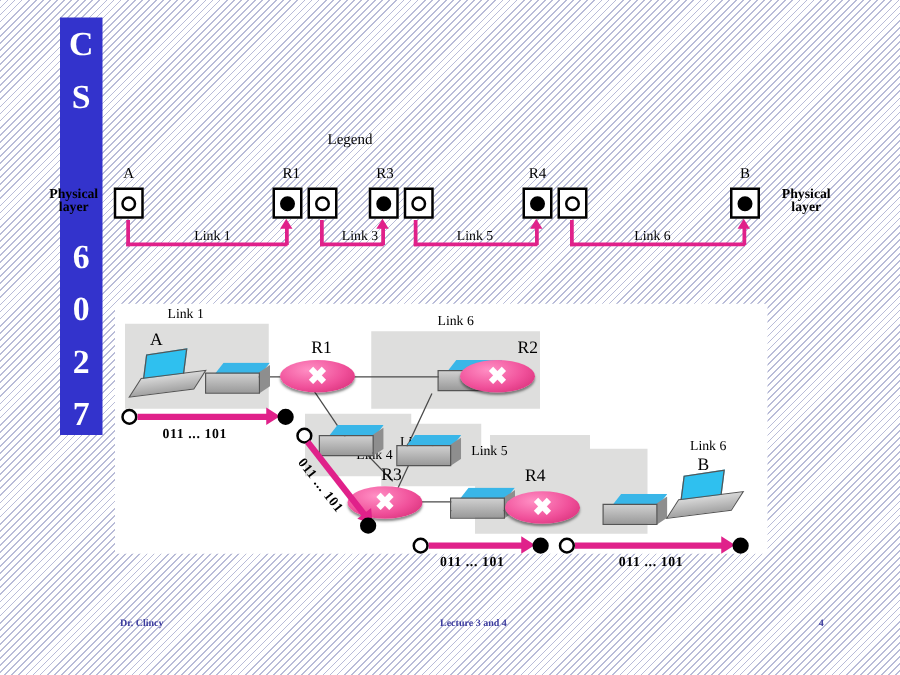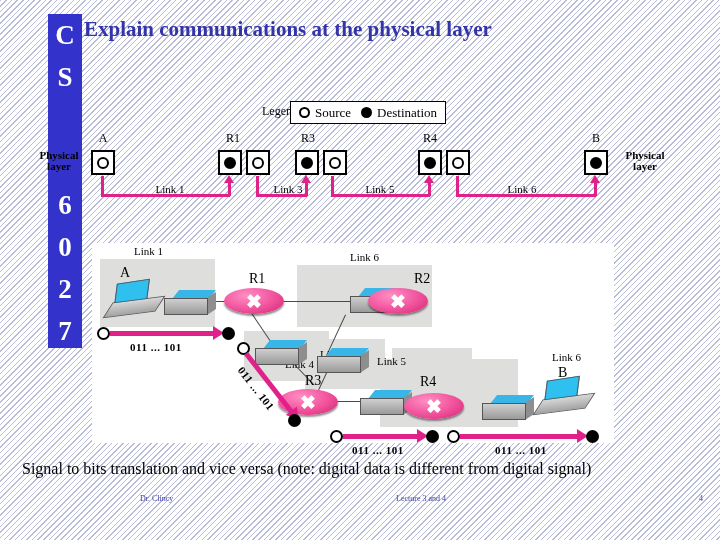--- a/index.html
+++ b/index.html
@@ -157,62 +157,51 @@
     position:absolute;font-size:11px;font-weight:bold;color:#000;
     white-space:nowrap;letter-spacing:.5px;
   }
   .diag-wrap{position:absolute;transform-origin:0 0;}
   
   #caption{
     position:absolute;left:22px;top:460px;width:686px;
     font-size:16px;color:#000;white-space:nowrap;
   }
   .footer{
-    position:absolute;top:494px;font-size:8px;font-weight:normal;
-    color:#3b3b9e;white-space:nowrap;margin-left:44px;
+    position:absolute;top:494px;font-size:8px;font-weight:bold;
+    color:#3b3b9e;white-space:nowrap;
   }
   #f-left{left:96px;}
   #f-mid{left:352px;}
   #f-right{left:655px;}
 </style>
 </head>
 <body>
 
 <div id="slide">
 
   <div id="brandbar">
     <span class="ch">C</span>
     <span class="ch">S</span>
     <span class="gap"></span>
     <span class="ch">6</span>
     <span class="ch">0</span>
     <span class="ch">2</span>
     <span class="ch">7</span>
   </div>
 
-  <div id="title">Explain communications at the physical layer</div>
 
   <div class="phys-cap" id="phys-left">
     Physical<br>layer
   </div>
   <div class="phys-cap" id="phys-right">
     Physical<br>layer
   </div>
 
   <div id="legend-label">Legend</div>
-  <div id="legend-box">
-    <span class="leg-item">
-      <span class="dot-open"></span>
-      <span>Source</span>
-    </span>
-    <span class="leg-item">
-      <span class="dot-filled"></span>
-      <span>Destination</span>
-    </span>
-  </div>
 
   <div class="nodelabel" style="left:83px;top:131px;">A</div>
   <div class="nodebox" style="left:91px;top:150px;">
     <span class="dot-open"></span>
   </div>
 
   <div class="nodelabel" style="left:213px;top:131px;">R1</div>
   <div class="nodebox" style="left:218px;top:150px;">
     <span class="dot-filled"></span>
   </div>
@@ -376,19 +365,18 @@
   <div class="bitarrow" style="left:417px;top:429px;"></div>
   <div class="bitdot-fill" style="left:426px;top:430px;"></div>
   <div class="bittext" style="left:352px;top:444px;">011 ... 101</div>
 
   <div class="bitdot-open" style="left:447px;top:430px;"></div>
   <div class="bitline" style="left:460px;top:434px;width:120px;"></div>
   <div class="bitarrow" style="left:577px;top:429px;"></div>
   <div class="bitdot-fill" style="left:586px;top:430px;"></div>
   <div class="bittext" style="left:495px;top:444px;">011 ... 101</div>
 
-  <div id="caption">Signal to bits translation and vice versa (note: digital data is different from digital signal)</div>
 
   <div class="footer" id="f-left">Dr. Clincy</div>
   <div class="footer" id="f-mid">Lecture 3 and 4</div>
   <div class="footer" id="f-right">4</div>
 
 </div>
 
 </body></html>

